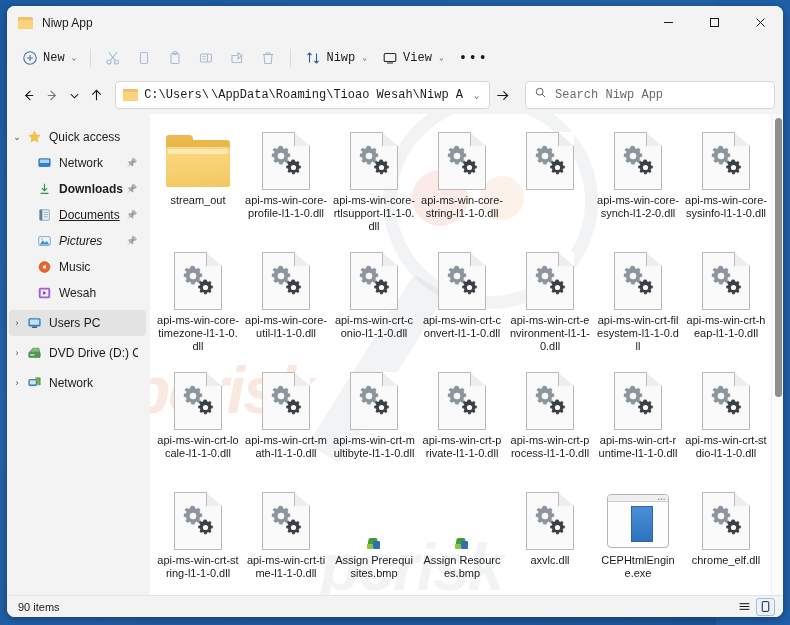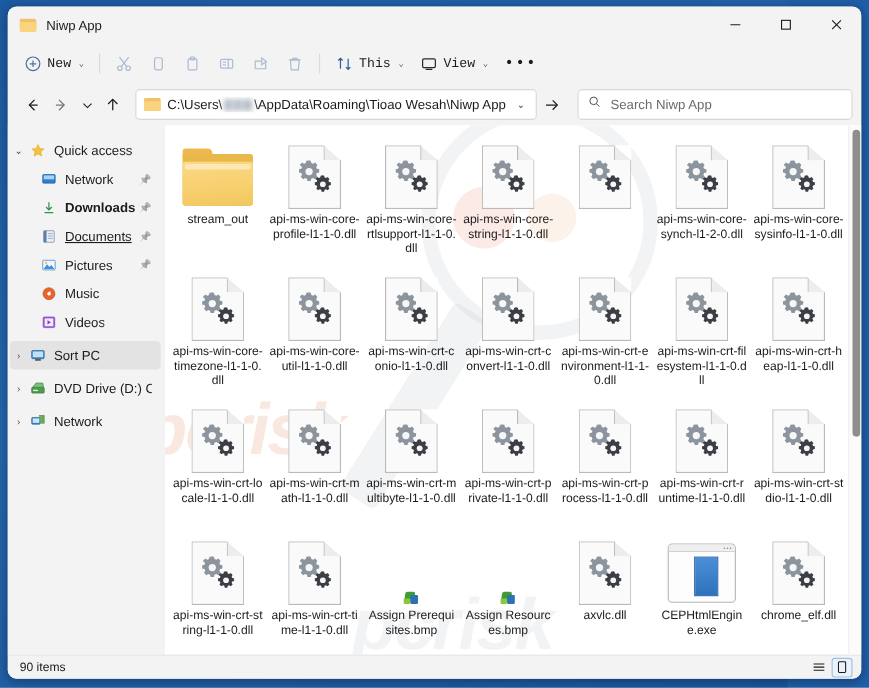--- a/index.html
+++ b/index.html
@@ -65,21 +65,21 @@
   .chev { font-size: 8px; color:#555; margin-left:2px; }
   .ico { width:16px; height:16px; display:block; }
   .ico.dim { opacity:.42; }
   .ellipsis { letter-spacing:1.5px; font-size:14px; line-height:10px; color:#1b1b1b; }
 
   
   .addrbar {
     height: 38px; flex: 0 0 38px;
     background:#f3f3f3;
     display:flex; align-items:center;
-    padding: 0 8px 0 10px; gap: 2px;
+    padding: 0 8px 0 10px; gap: 2px; font-family: Liberation Mono, monospace;
   }
   .navbtn {
     width: 28px; height: 28px; border-radius:4px;
     display:flex; align-items:center; justify-content:center;
     color:#1b1b1b;
   }
   .navbtn.small { width: 22px; }
   .addressbox {
     flex: 1 1 auto; height: 28px; margin-left: 6px;
     background:#fff; border: 1px solid #d7d7d7; border-radius: 4px;
@@ -344,21 +344,21 @@
 
       <span class="tb-sep"></span>
 
       <div class="tb-btn">
         <span>
           <svg class="ico" viewBox="0 0 16 16">
               <path d="M4.5 3 V12.5 M2.5 5 L4.5 3 L6.5 5" fill="none" stroke="#2a5f9e" stroke-width="1.1"></path>
               <path d="M11.5 13 V3.5 M9.5 11 L11.5 13 L13.5 11" fill="none" stroke="#2a5f9e" stroke-width="1.1"></path>
             </svg>
         </span>
-        <span>This</span>
+        <span>Niwp</span>
         <span class="chev">⌄</span>
       </div>
 
       <div class="tb-btn">
         <span>
           <svg class="ico" viewBox="0 0 16 16">
               <rect x="2.2" y="3.5" width="11.6" height="8" rx="1.2" fill="none" stroke="#2a2a2a" stroke-width="1.1"></rect>
               <line x1="5" y1="13" x2="11" y2="13" stroke="#2a2a2a" stroke-width="1.1"></line>
             </svg>
         </span>
@@ -477,21 +477,21 @@
           </div>
           <div class="nav-item">
             <span class="nav-exp"></span>
             <span class="nav-ico " style="margin-left: 10px;">
               <svg width="15" height="14" viewBox="0 0 16 16">
                 <rect x="1.5" y="3" width="13" height="10" rx="1" fill="#f0f6fb" stroke="#4a87c0" stroke-width=".8"></rect>
                 <path d="M2.5 12 L6 7 L8.5 10 L10.5 8 L13.5 12 Z" fill="#3d8fd8"></path>
                 <circle cx="5" cy="5.7" r="1.2" fill="#f3c04a"></circle>
               </svg>
             </span>
-            <span class="nav-lbl" style="margin-left: 6px;">Pictures</span>
+            <span class="nav-lbl" style="margin-left: 6px; font-style: italic;">Pictures</span>
             <span class="pin" style="font-size: 9px; transform: none; filter: grayscale(1) opacity(0.55);">📌</span>
           </div>
           <div class="nav-item">
             <span class="nav-exp"></span>
             <span class="nav-ico " style="margin-left: 10px;">
               <svg width="15" height="14" viewBox="0 0 16 16">
                 <circle cx="8" cy="8" r="6.2" fill="#e8632e" stroke="#c64f20" stroke-width=".7"></circle>
                 <circle cx="8" cy="8" r="1.8" fill="#fff"></circle>
                 <path d="M9 5.5 v4" stroke="#fff" stroke-width="1"></path>
               </svg>
@@ -500,32 +500,32 @@
           </div>
           <div class="nav-item">
             <span class="nav-exp"></span>
             <span class="nav-ico " style="margin-left: 10px;">
               <svg width="15" height="14" viewBox="0 0 16 16">
                 <rect x="2" y="2.5" width="12" height="11" rx="1.2" fill="#a05ce0" stroke="#7a3fba" stroke-width=".7"></rect>
                 <rect x="3.6" y="4" width="8.8" height="8" fill="#f3eafc"></rect>
                 <path d="M6.5 5.8 L10 8 L6.5 10.2 Z" fill="#7a3fba"></path>
               </svg>
             </span>
-            <span class="nav-lbl" style="margin-left: 6px;">Videos</span>
+            <span class="nav-lbl" style="margin-left: 6px;">Wesah</span>
           </div>
           <div class="nav-item hl grp">
             <span class="nav-exp">›</span>
             <span class="nav-ico">
               <svg width="15" height="14" viewBox="0 0 16 16">
                 <rect x="1.5" y="3" width="13" height="8.5" rx="1" fill="#3b86c9" stroke="#25628f" stroke-width=".7"></rect>
                 <rect x="2.6" y="4" width="10.8" height="6" fill="#bfe0f7"></rect>
                 <rect x="5" y="12" width="6" height="1.6" fill="#4a4a4a"></rect>
               </svg>
             </span>
-            <span class="nav-lbl" style="margin-left: 6px;">Sort PC</span>
+            <span class="nav-lbl" style="margin-left: 6px;">Users PC</span>
           </div>
           <div class="nav-item grp">
             <span class="nav-exp">›</span>
             <span class="nav-ico">
               <svg width="15" height="14" viewBox="0 0 16 16">
                 <rect x="1.5" y="7" width="13" height="6" rx="1" fill="#4e9b4e" stroke="#3a783a" stroke-width=".7"></rect>
                 <path d="M2.5 7 L6 2.5 H13 L14 7 Z" fill="#79c079" stroke="#3a783a" stroke-width=".6"></path>
                 <rect x="3" y="9.5" width="5" height="1.4" fill="#e8f5e8"></rect>
               </svg>
             </span>

